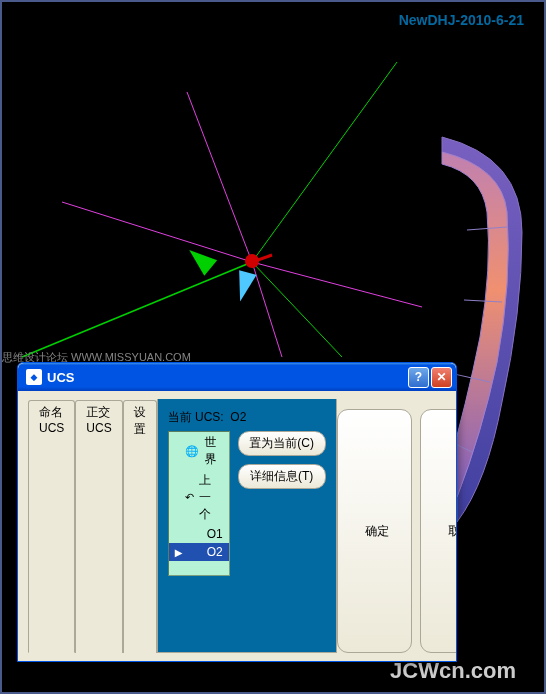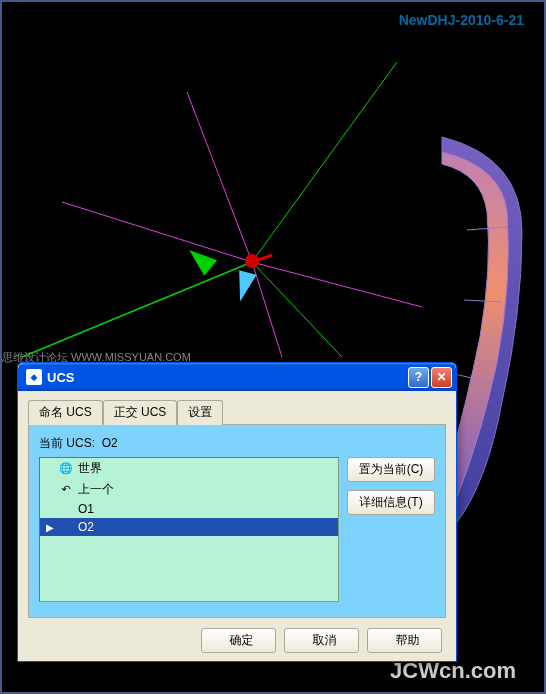--- a/index.html
+++ b/index.html
@@ -125,21 +125,21 @@
       font-weight: bold;
       font-size: 12px;
       cursor: pointer;
     }
     .help-btn { background: linear-gradient(to bottom,#6fa8e8,#2f6dd0); }
     .close-btn { background: linear-gradient(to bottom,#f08070,#d04020); }
     .dialog-body {
       padding: 8px 10px;
       height: calc(100% - 28px);
       display: flex;
-      flex-direction: column;
+      flex-direction: row;
     }
     .tabs {
       display: flex;
       border-bottom: 1px solid #aca899;
       margin-bottom: 0;
     }
     .tab {
       padding: 3px 10px;
       border: 1px solid #aca899;
       border-bottom: none;
@@ -154,21 +154,21 @@
     .tab.active {
       background: #ece9d8;
       border-bottom: 1px solid #ece9d8;
       z-index: 2;
     }
     .tab-content {
       border: 1px solid #aca899;
       border-top: none;
       flex: 1;
       padding: 10px;
-      background: #7dd3fc;
+      background: #0369a1;
       display: flex;
       flex-direction: column;
     }
     .current-label {
       font-size: 12px;
       margin-bottom: 5px;
     }
     .content-row {
       display: flex;
       gap: 8px;
@@ -210,21 +210,21 @@
     }
     .list-item.selected .arrow-indicator { color: #fff; }
     .side-buttons {
       display: flex;
       flex-direction: column;
       gap: 8px;
     }
     .xp-button {
       background: linear-gradient(to bottom, #fff, #ece9d8);
       border: 1px solid #aca899;
-      border-radius: 3px;
+      border-radius: 11px;
       padding: 3px 10px;
       font-size: 12px;
       cursor: pointer;
       min-width: 88px;
       text-align: center;
       font-family: inherit;
     }
     .bottom-buttons {
       display: flex;
       justify-content: flex-end;

